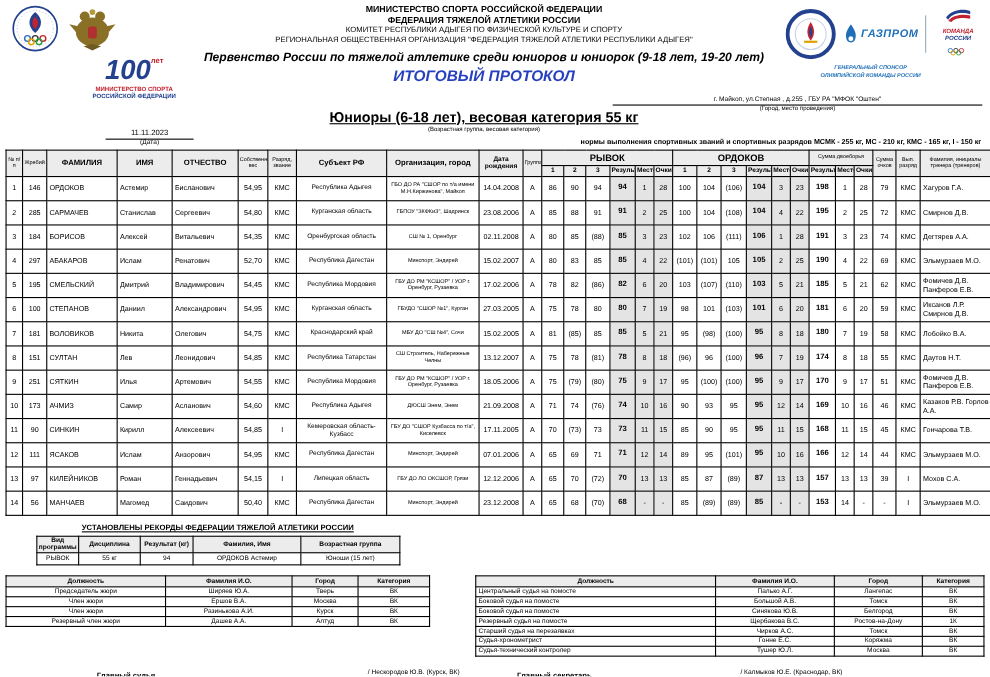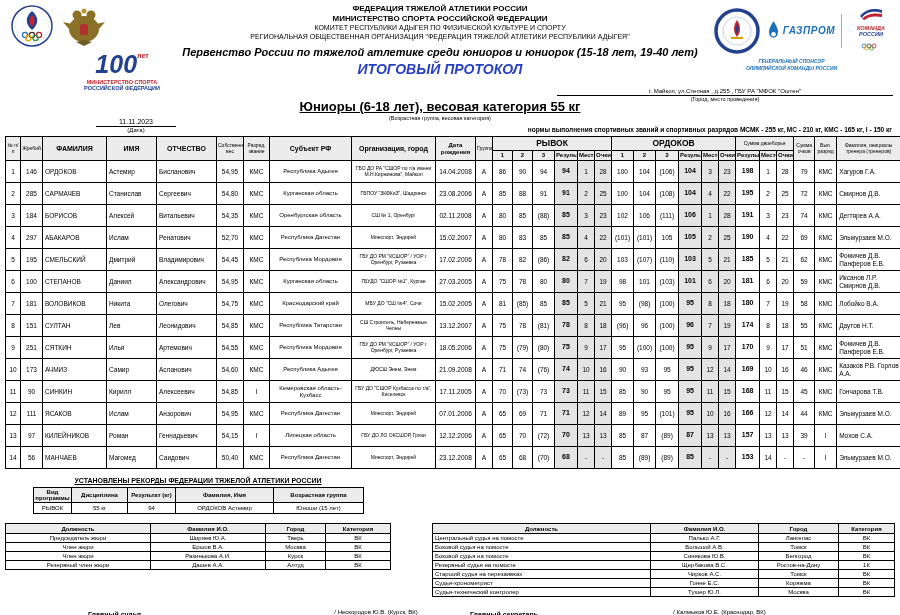--- a/index.html
+++ b/index.html
@@ -119,25 +119,25 @@
       <div class="cap1">МИНИСТЕРСТВО СПОРТА</div>
       <div class="cap2">РОССИЙСКОЙ ФЕДЕРАЦИИ</div>
     </div>
 
     <div class="date-blk">
       <div class="date-val">11.11.2023</div>
       <div class="date-cap">(Дата)</div>
     </div>
 
     <div class="center">
+      <div class="m1">МИНИСТЕРСТВО СПОРТА  РОССИЙСКОЙ ФЕДЕРАЦИИ</div>
       <div class="m1">ФЕДЕРАЦИЯ ТЯЖЕЛОЙ АТЛЕТИКИ РОССИИ</div>
-      <div class="m1">МИНИСТЕРСТВО СПОРТА  РОССИЙСКОЙ ФЕДЕРАЦИИ</div>
       <div class="m2">КОМИТЕТ РЕСПУБЛИКИ АДЫГЕЯ ПО ФИЗИЧЕСКОЙ КУЛЬТУРЕ И СПОРТУ</div>
       <div class="m2">РЕГИОНАЛЬНАЯ ОБЩЕСТВЕННАЯ ОРГАНИЗАЦИЯ "ФЕДЕРАЦИЯ ТЯЖЕЛОЙ АТЛЕТИКИ РЕСПУБЛИКИ АДЫГЕЯ"</div>
-      <div class="event-title">Первенство России по тяжелой атлетике среди юниоров и юниорок (15-18 лет, 19-40 лет)</div>
+      <div class="event-title">Первенство России по тяжелой атлетике среди юниоров и юниорок (9-18 лет, 19-20 лет)</div>
       <div class="protocol-title">ИТОГОВЫЙ ПРОТОКОЛ</div>
     </div>
 
     <div class="rlogos">
       <div class="rrow">
         <svg width="46" height="46" viewBox="0 0 46 46">
           <circle cx="23" cy="23" r="21" fill="#fff" stroke="#23418e" stroke-width="3.5"></circle>
           <circle cx="23" cy="23" r="14" fill="#fff" stroke="#c9d2e8" stroke-width="1"></circle>
           <path d="M23 12 C19 18 19 24 23 29 C27 24 27 18 23 12" fill="#c32330"></path>
           <path d="M23 16 C21 19 21 23 23 26 C25 23 25 19 23 16" fill="#23418e"></path>

